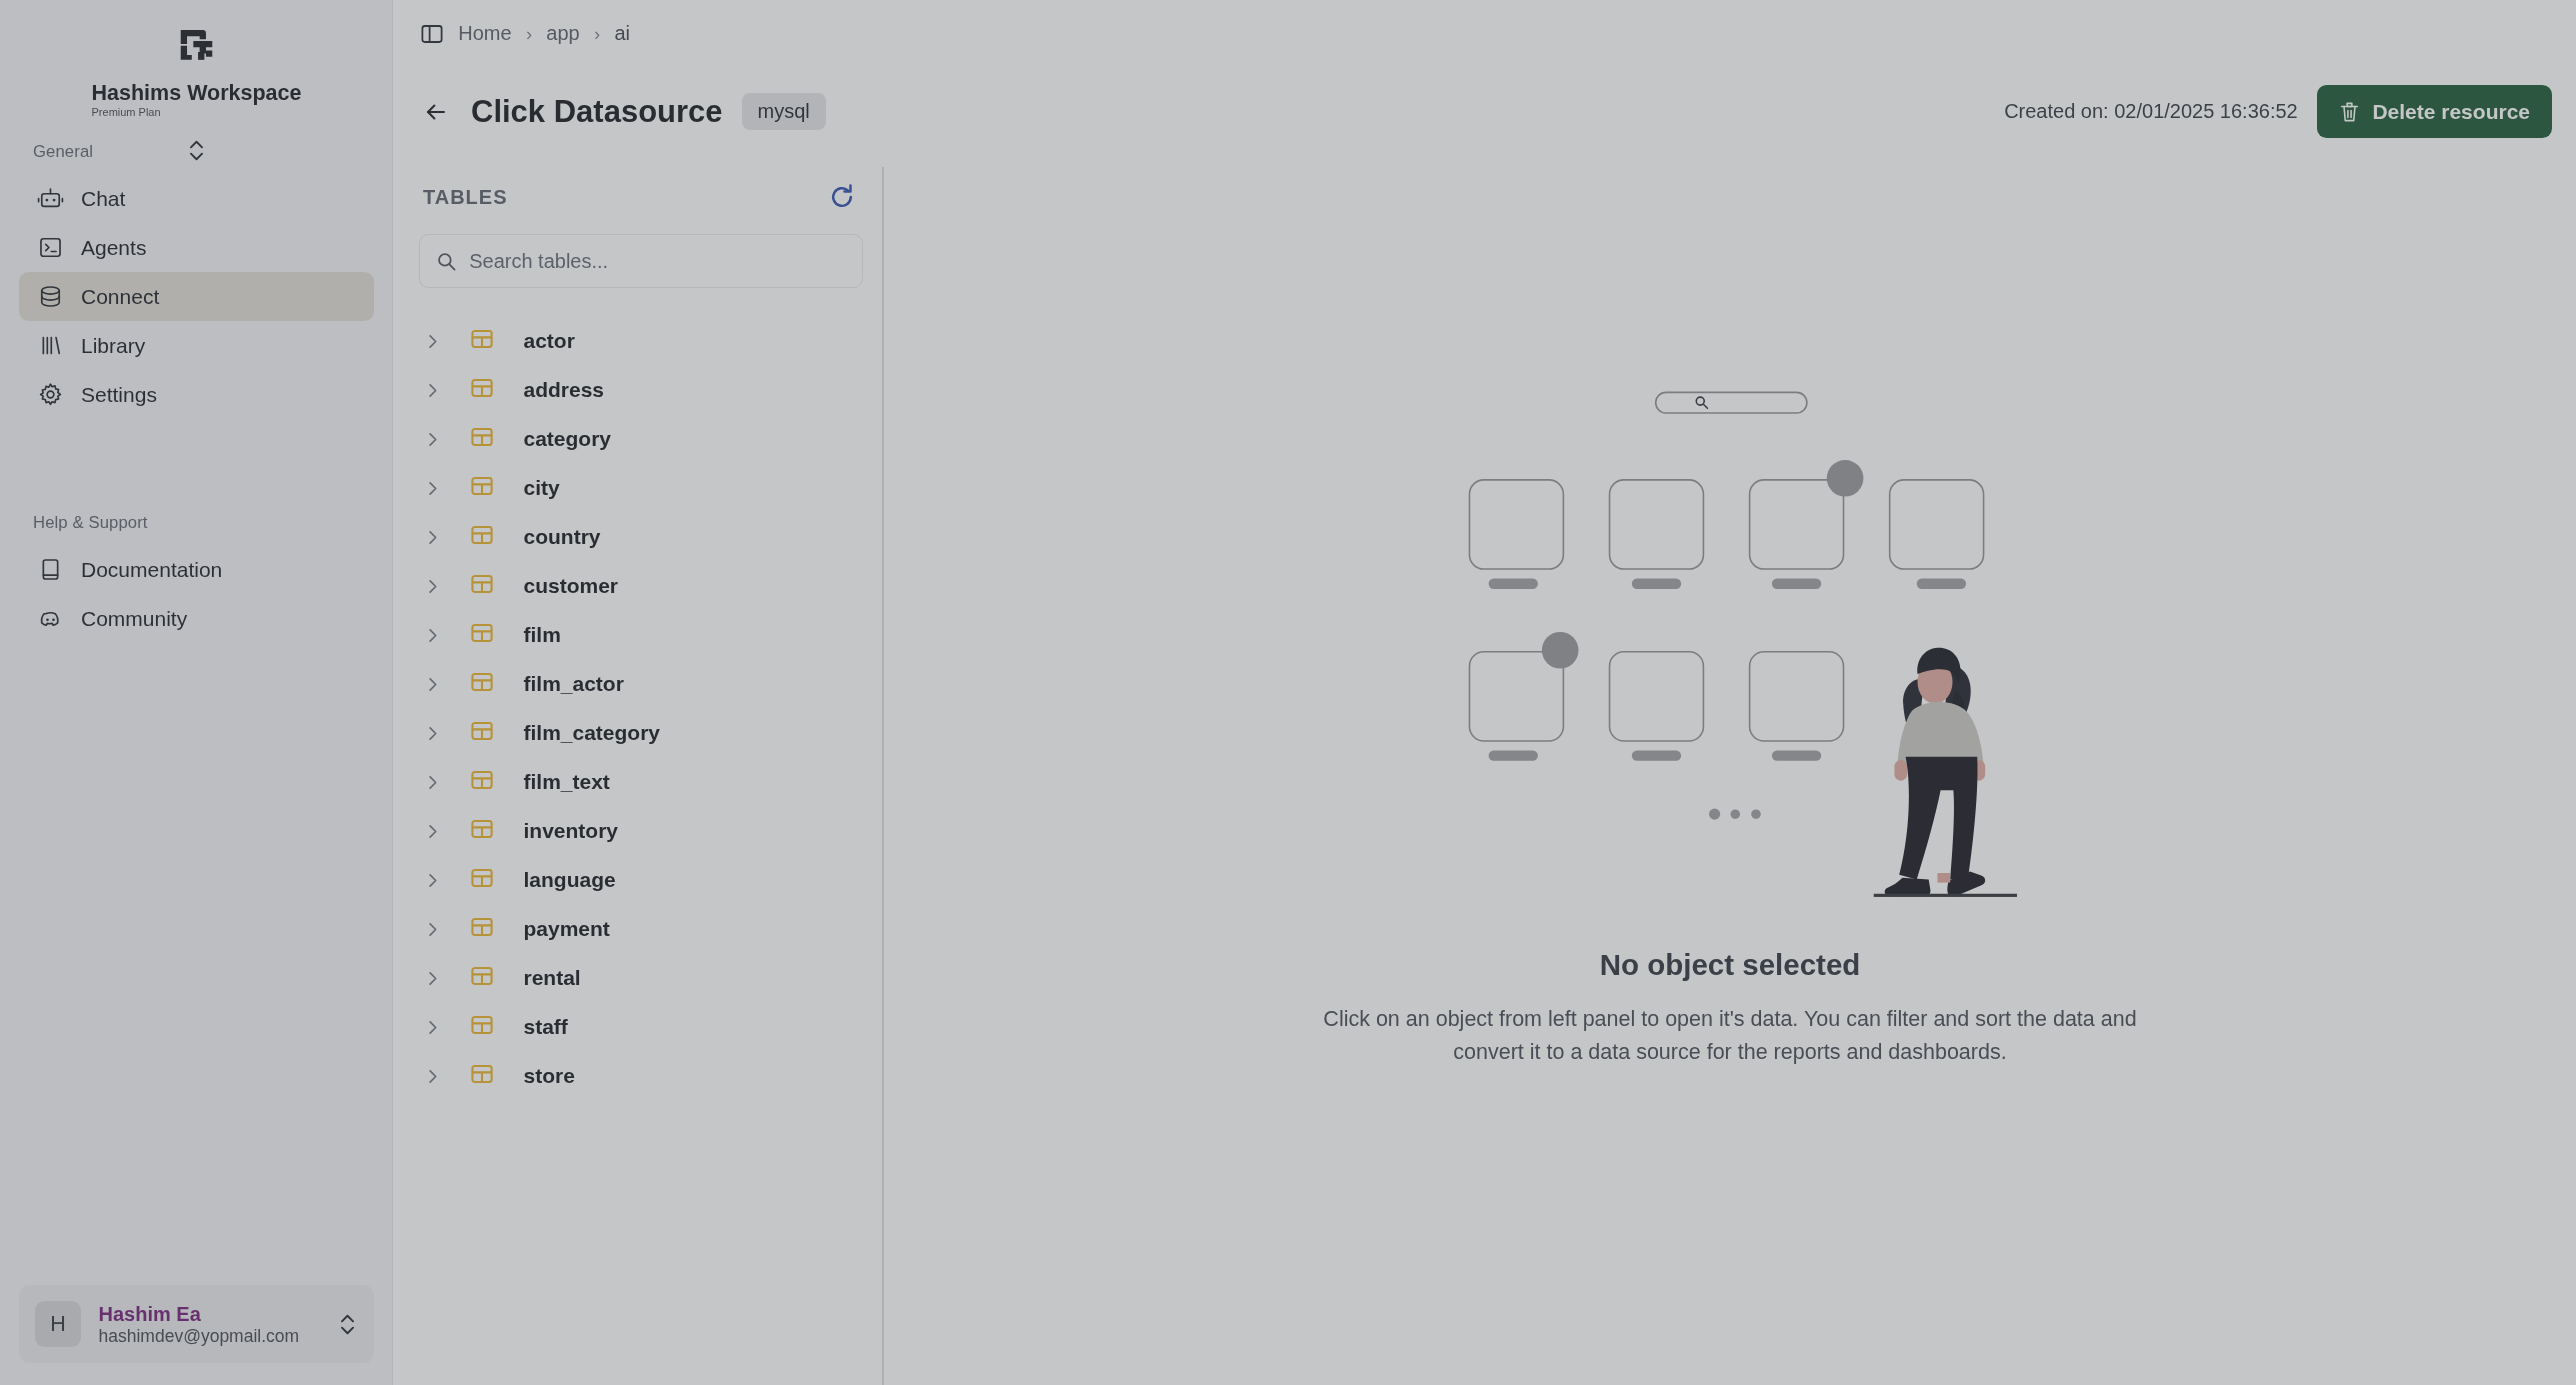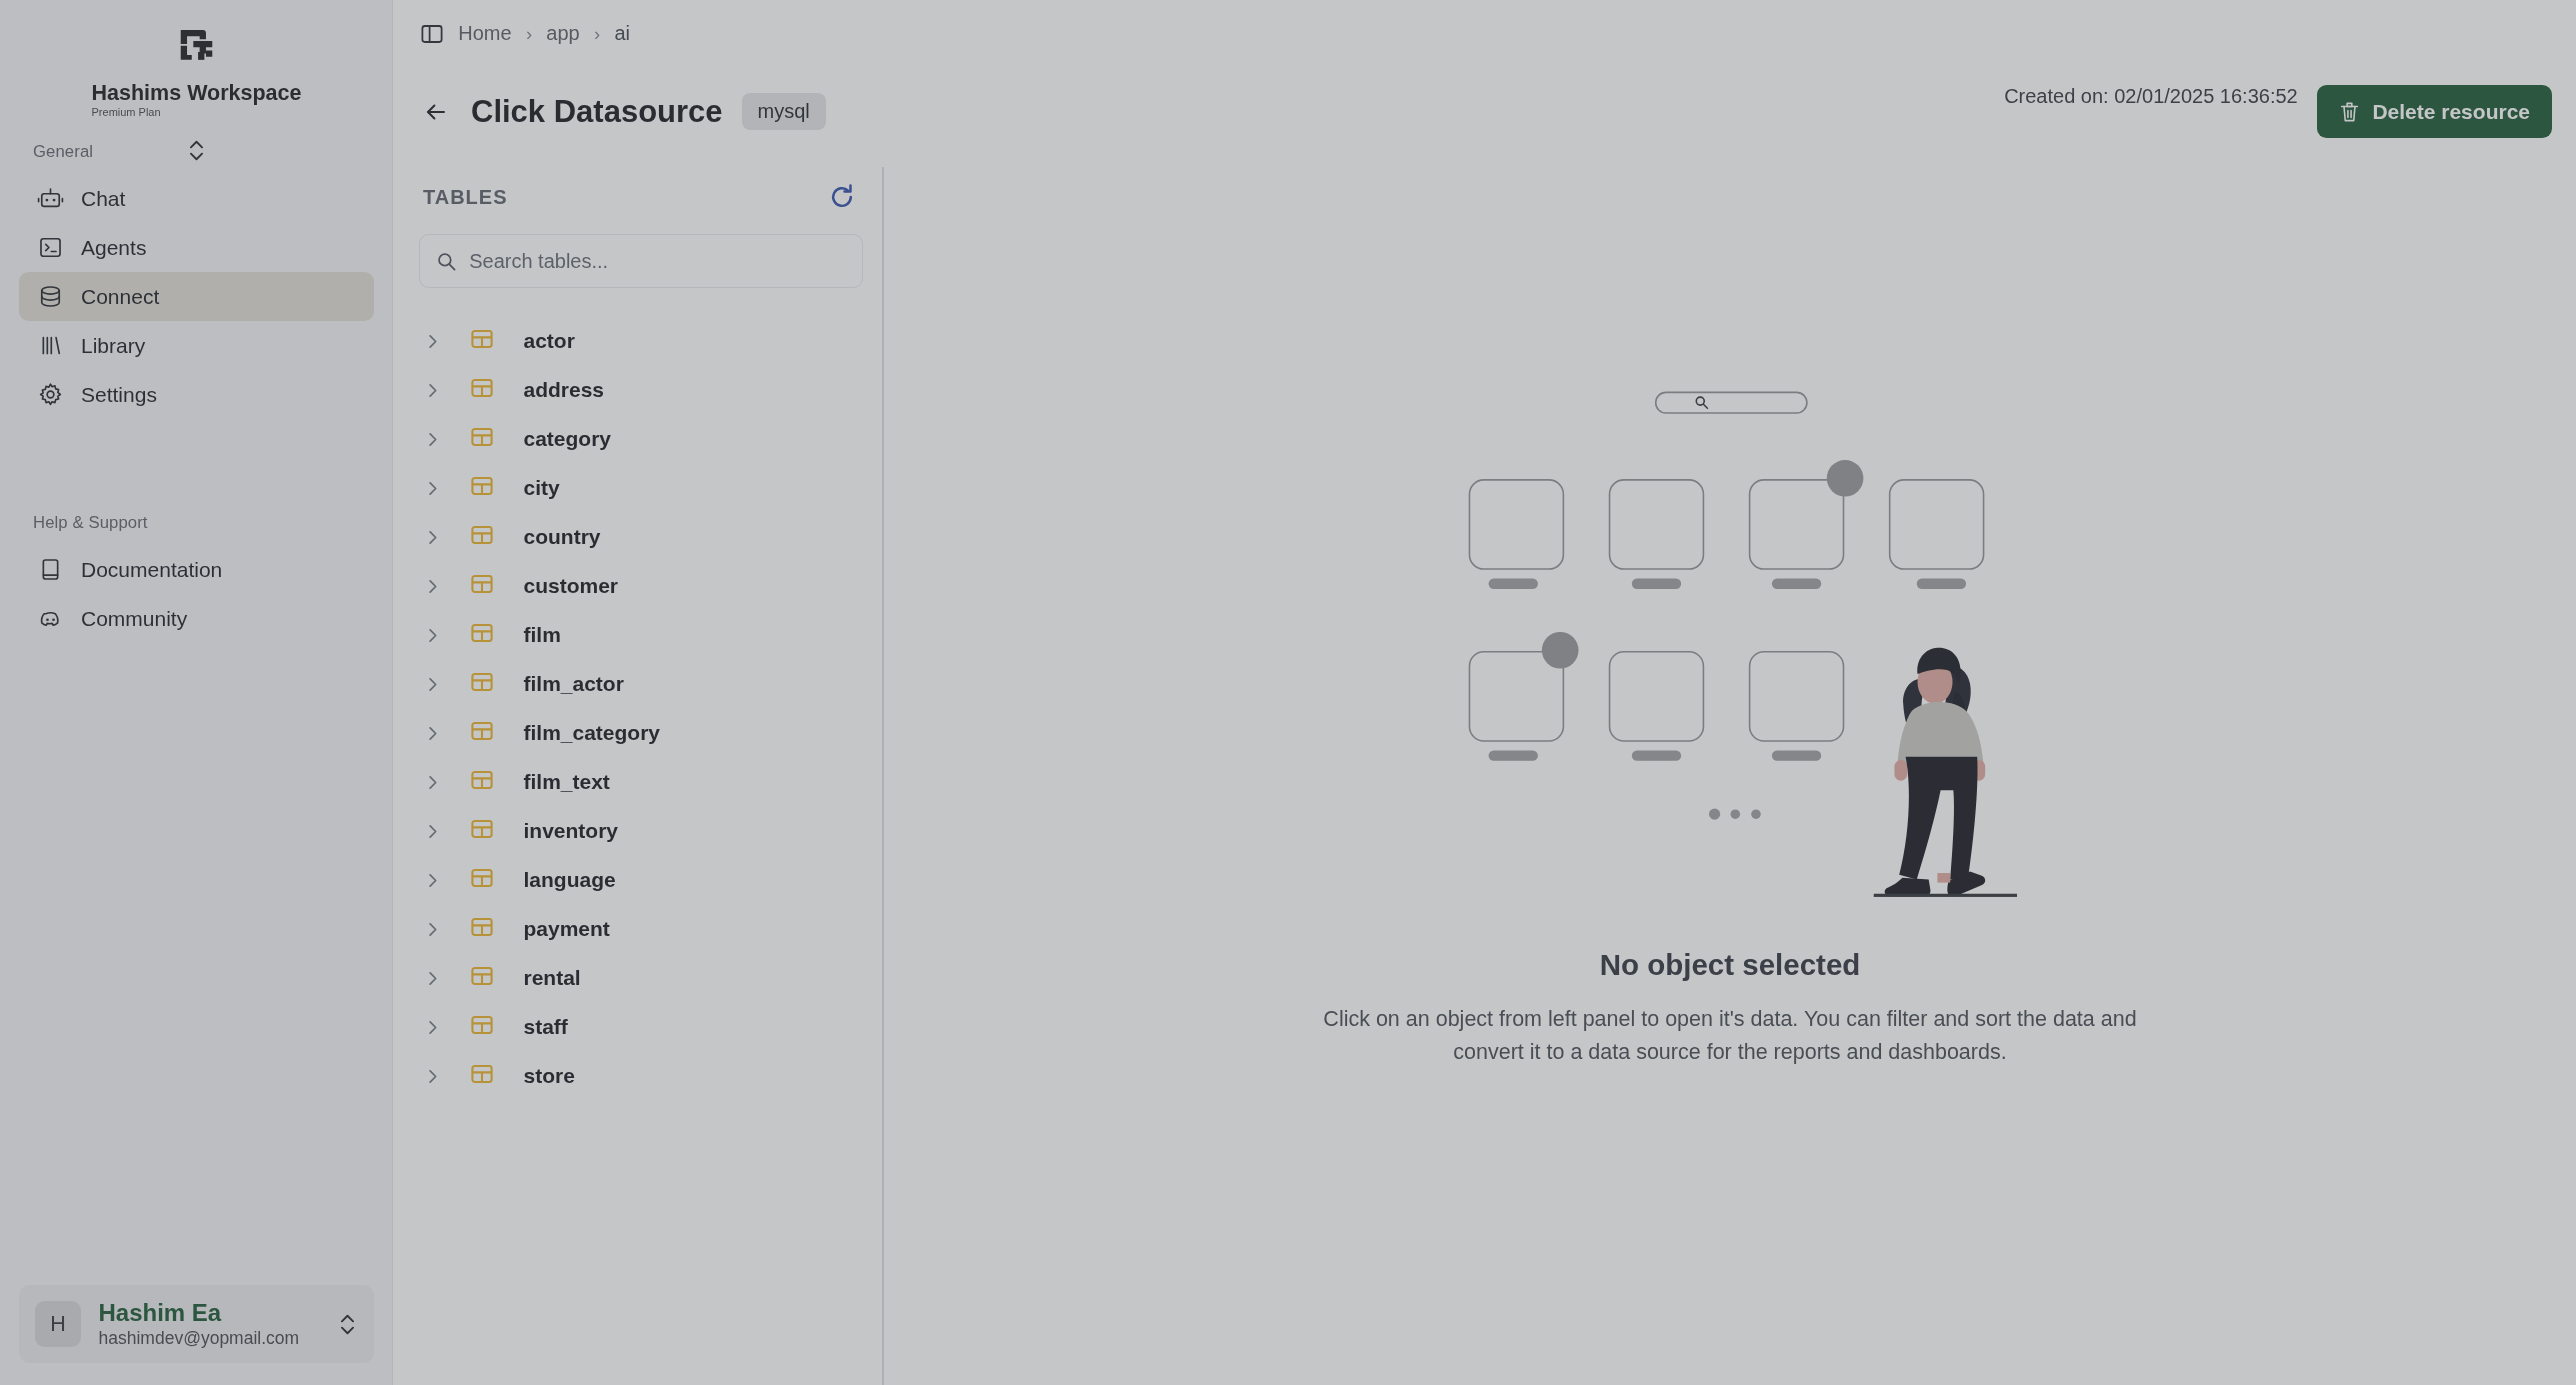--- a/index.html
+++ b/index.html
@@ -72,21 +72,21 @@
     border-radius: 11px;
     cursor: pointer;
   }
   .avatar {
     width: 46px; height: 46px; flex: none;
     border-radius: 9.6px; background: #d3d5d8;
     display: flex; align-items: center; justify-content: center;
     font-size: 21.5px; color: #2b2f36;
   }
   .user-text { flex: 1; min-width: 0; }
-  .user-name { font-size: 24px; font-weight: 700; color: #14532d; line-height: 1.2; }
+  .user-name { font-size: 20px; font-weight: 700; color: #701a75; line-height: 1.2; }
   .user-mail { font-size: 17.5px; color: #3f444b; line-height: 1.2; }
 
   
   .topbar { position: absolute; left: 393px; top: 0; right: 0; height: 167px; z-index: 4; }
   .crumbs {
     position: absolute; left: 27px; top: 16px;
     display: flex; align-items: center; gap: 14.3px; height: 35px;
   }
   .panel-toggle { width: 24px; height: 24px; cursor: pointer; }
   .crumb { font-size: 20px; color: #555b64; cursor: pointer; }
@@ -99,21 +99,21 @@
   }
   .back-arrow { width: 32px; height: 32px; margin-right: 19px; cursor: pointer; flex: none; }
   .page-title { font-size: 31px; font-weight: 700; color: #10141a; white-space: nowrap; }
   .type-badge {
     margin-left: 19px;
     background: #e3e4e6;
     border-radius: 8px;
     padding: 7.2px 16px;
     font-size: 20px; color: #1b2027;
   }
-  .topbar-right { margin-left: auto; display: flex; gap: 19px; }
+  .topbar-right { margin-left: auto; display: flex; align-items: center; gap: 19px; }
   .created-on { font-size: 20px; color: #2d3views; color: #2d333b; white-space: nowrap; }
   .delete-btn {
     display: flex; align-items: center; gap: 12.7px;
     background: #14532d; color: #ffffff;
     border: none; border-radius: 9.6px;
     height: 53px; padding: 0 22px;
     font-size: 21px; font-weight: 700;
     font-family: "Liberation Sans", sans-serif;
     cursor: pointer;
   }

